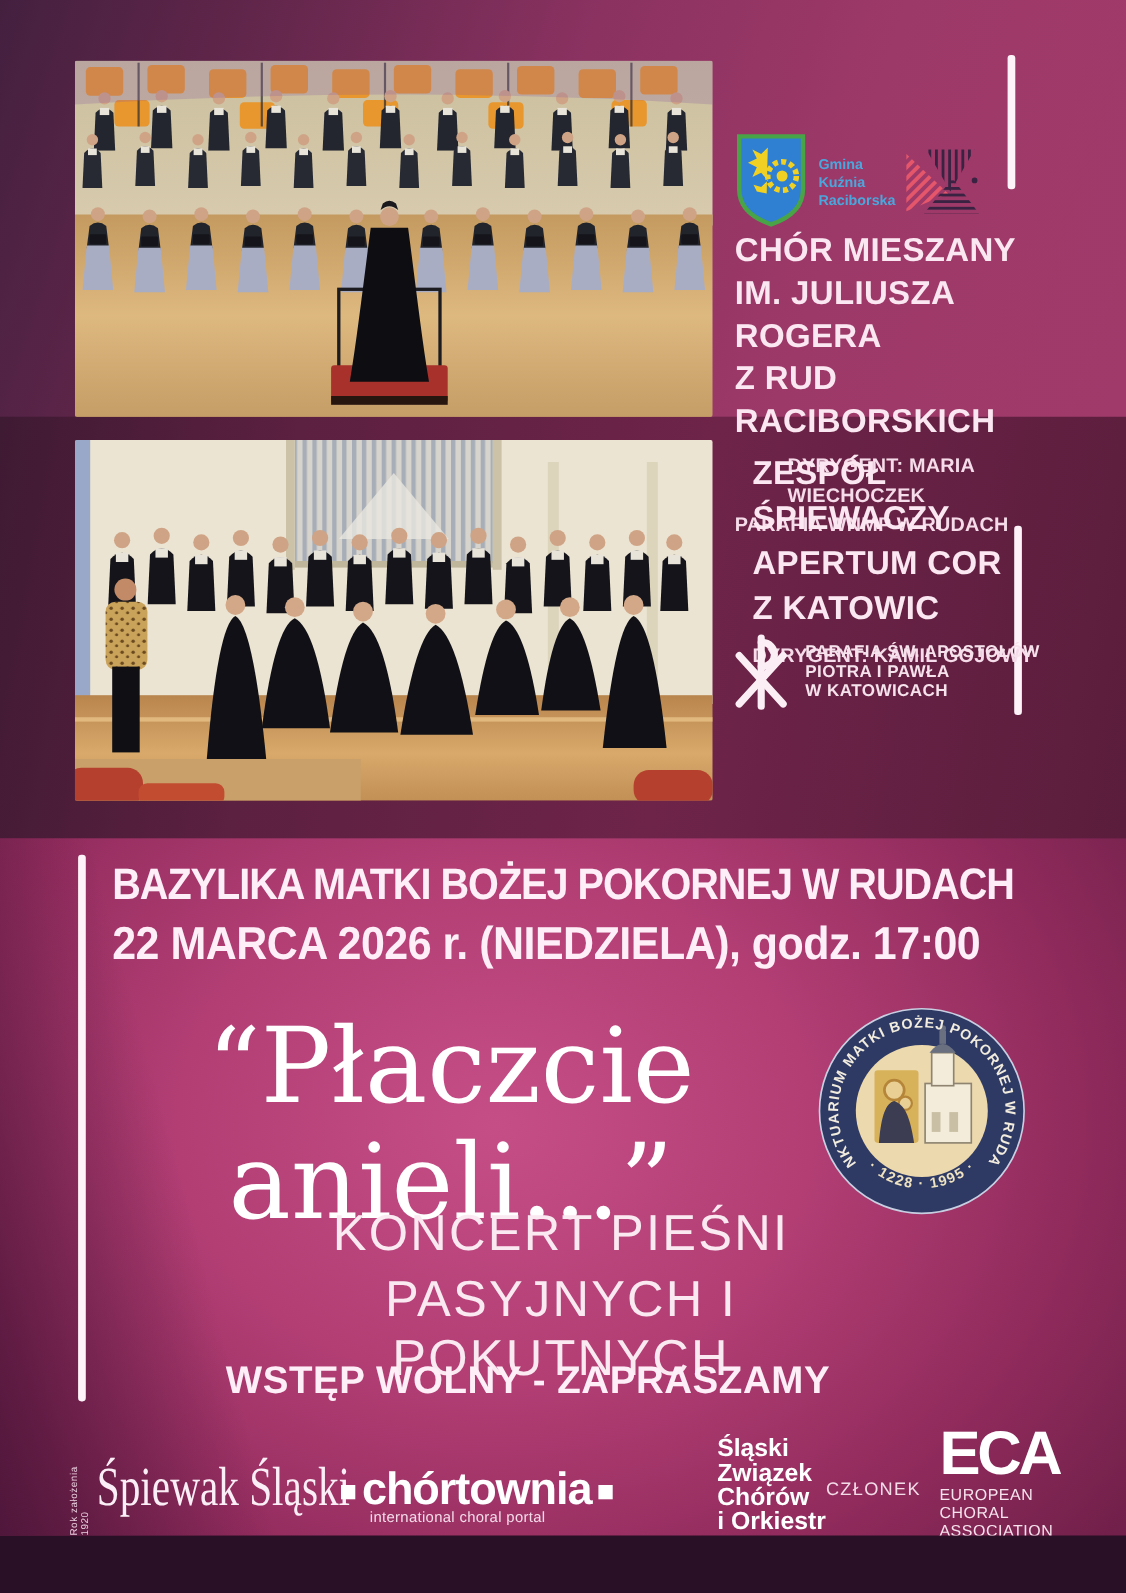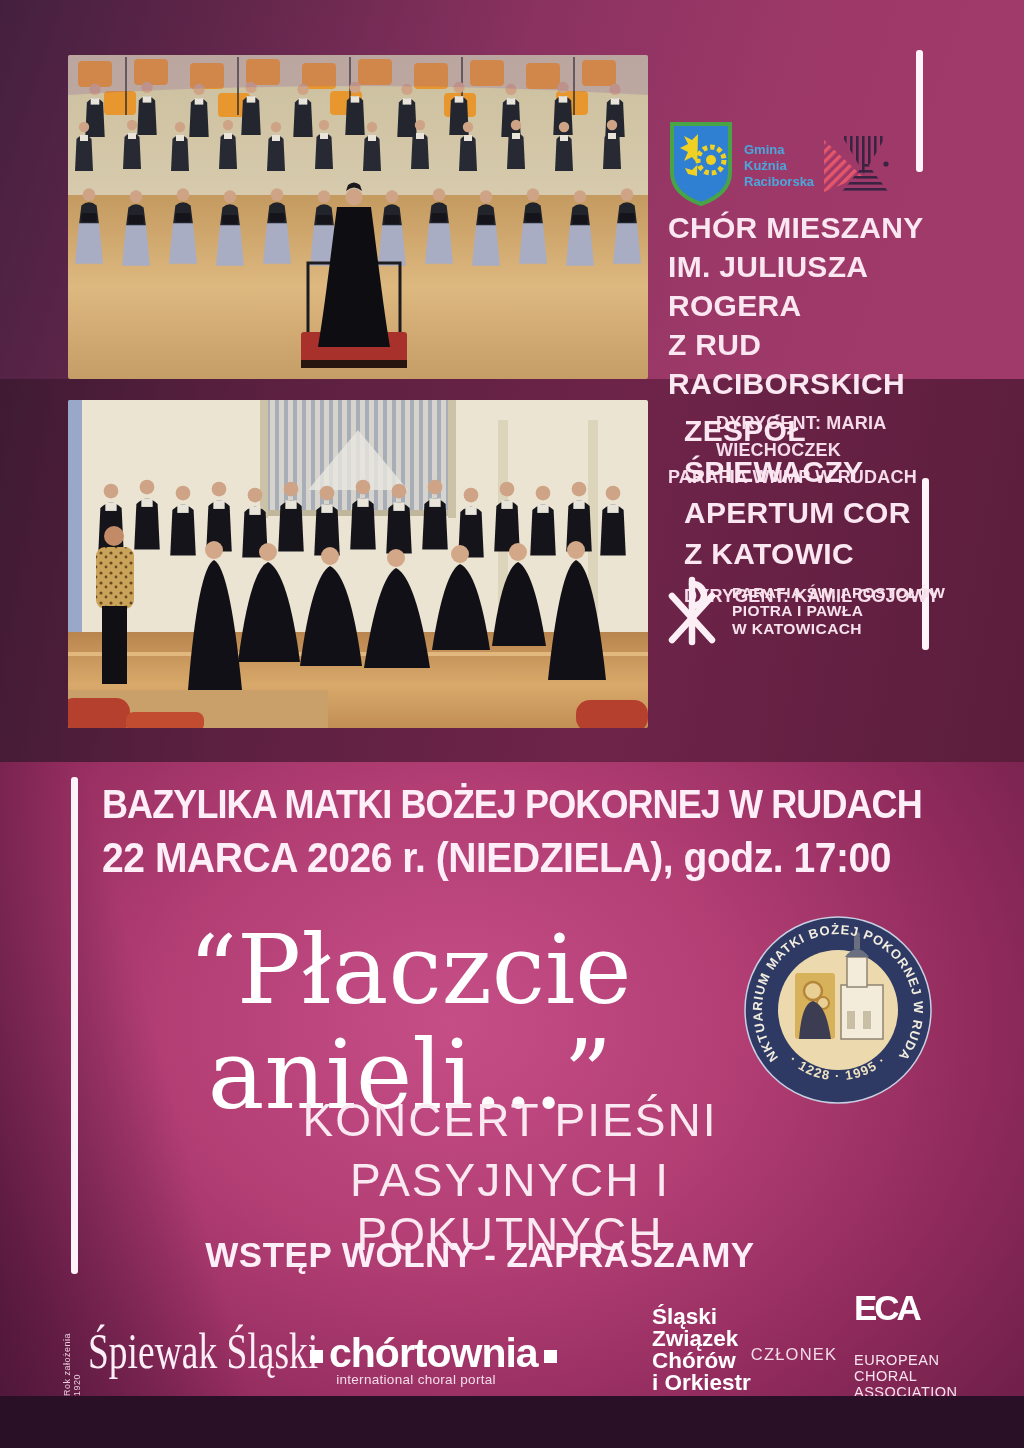--- a/index.html
+++ b/index.html
@@ -35,21 +35,21 @@
   .admission{font-size:35px;font-weight:bold;letter-spacing:.5px;text-align:center;}
   
   .spiewak{font-family:"Liberation Serif",serif;font-size:50px;white-space:nowrap;
     transform:scaleX(.75);transform-origin:left;color:#fceef6;}
   .spiewak-note{font-size:9px;color:#e9cede;writing-mode:vertical-rl;transform:rotate(180deg);letter-spacing:.5px;}
   .chortownia{font-size:41px;font-weight:bold;letter-spacing:-1px;white-space:nowrap;color:#fff;}
   .chortownia .sq{display:inline-block;width:13px;height:13px;background:#fff;margin:0 6px 4px 6px;}
   .chortownia-sub{font-size:13.5px;color:#f4dcea;text-align:center;letter-spacing:.3px;}
   .union-name{font-size:22.5px;font-weight:bold;line-height:22px;color:#fff;}
   .czlonek{font-size:16.5px;letter-spacing:1.2px;color:#f3dce8;}
-  .eca-mono{font-size:35px;font-weight:bold;letter-spacing:-3px;color:#fff;}
+  .eca-mono{font-size:56px;font-weight:bold;letter-spacing:-3px;color:#fff;}
   .eca-lines{font-size:14.5px;line-height:16px;letter-spacing:.5px;color:#f7e3ee;}
 </style>
 </head>
 <body>
 
 <div class="poster">
 
   <div class="abs bg-top"></div>
   <div class="abs bg-mid"></div>
   <div class="abs bg-bottom"></div>

